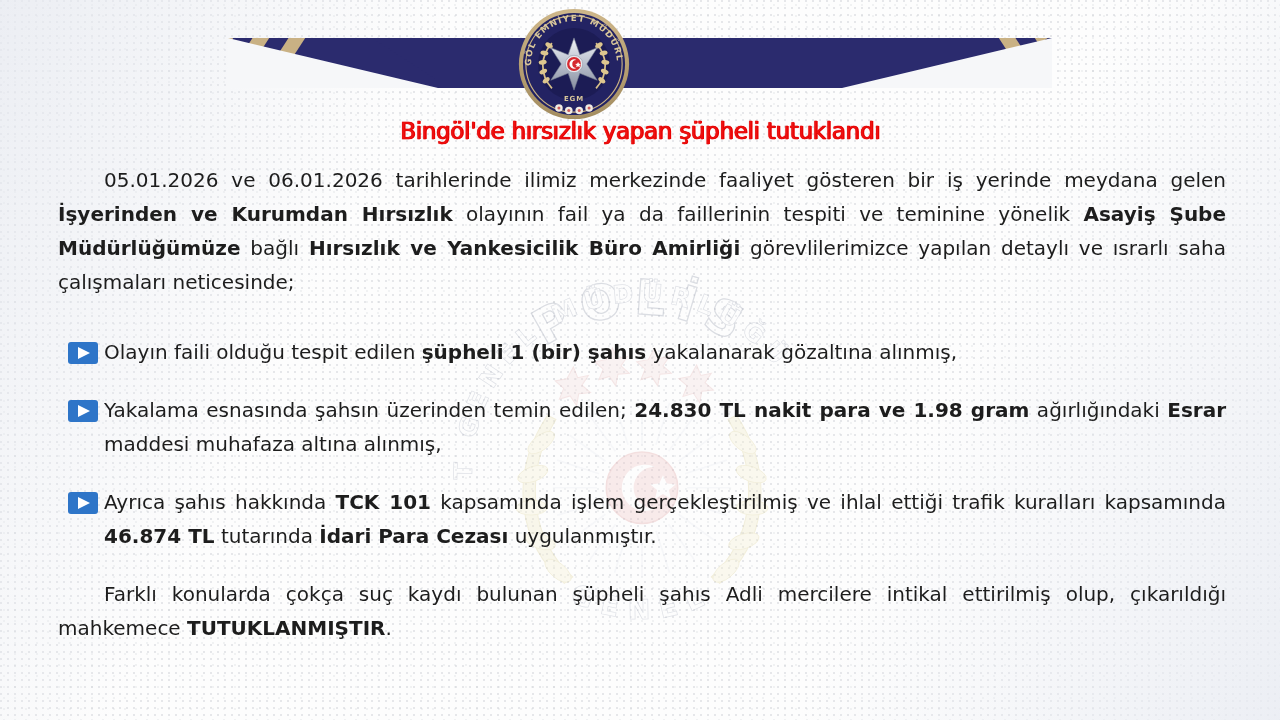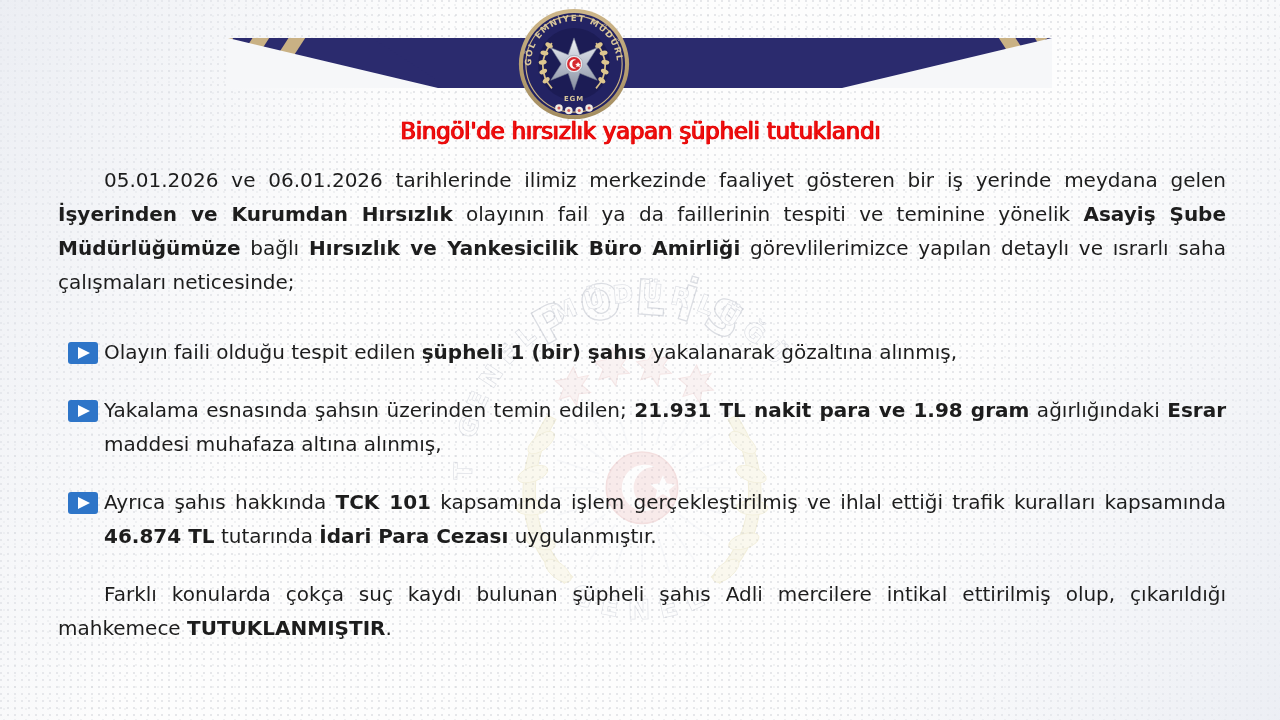--- a/index.html
+++ b/index.html
@@ -289,21 +289,21 @@
     <div class="bullets">
 
       <div class="bullet"><svg class="bico" viewBox="0 0 30 22">
             <rect x="0" y="0" width="30" height="22" rx="3" fill="#2e75c8"></rect>
             <polygon points="10,5 22,11 10,17" fill="#ffffff"></polygon>
           </svg><span>Olayın faili olduğu tespit edilen </span><b>şüpheli 1 (bir) şahıs</b><span> yakalanarak gözaltına alınmış,</span></div>
 
       <div class="bullet"><svg class="bico" viewBox="0 0 30 22">
             <rect x="0" y="0" width="30" height="22" rx="3" fill="#2e75c8"></rect>
             <polygon points="10,5 22,11 10,17" fill="#ffffff"></polygon>
-          </svg><span>Yakalama esnasında şahsın üzerinden temin edilen; </span><b>21.931 TL nakit para ve 1.98 gram</b><span> ağırlığındaki </span><b>Esrar</b><span> maddesi muhafaza altına alınmış,</span></div>
+          </svg><span>Yakalama esnasında şahsın üzerinden temin edilen; </span><b>24.830 TL nakit para ve 1.98 gram</b><span> ağırlığındaki </span><b>Esrar</b><span> maddesi muhafaza altına alınmış,</span></div>
 
       <div class="bullet"><svg class="bico" viewBox="0 0 30 22">
             <rect x="0" y="0" width="30" height="22" rx="3" fill="#2e75c8"></rect>
             <polygon points="10,5 22,11 10,17" fill="#ffffff"></polygon>
           </svg><span>Ayrıca şahıs hakkında </span><b>TCK 101</b><span> kapsamında işlem gerçekleştirilmiş ve ihlal ettiği trafik kuralları kapsamında </span><b>46.874 TL</b><span> tutarında </span><b>İdari Para Cezası</b><span> uygulanmıştır.</span></div>
 
     </div>
 
     <p class="para indent" id="closing"><span>Farklı konularda çokça suç kaydı bulunan şüpheli şahıs Adli mercilere intikal ettirilmiş olup, çıkarıldığı mahkemece </span><b>TUTUKLANMIŞTIR</b><span>.</span></p>
 

